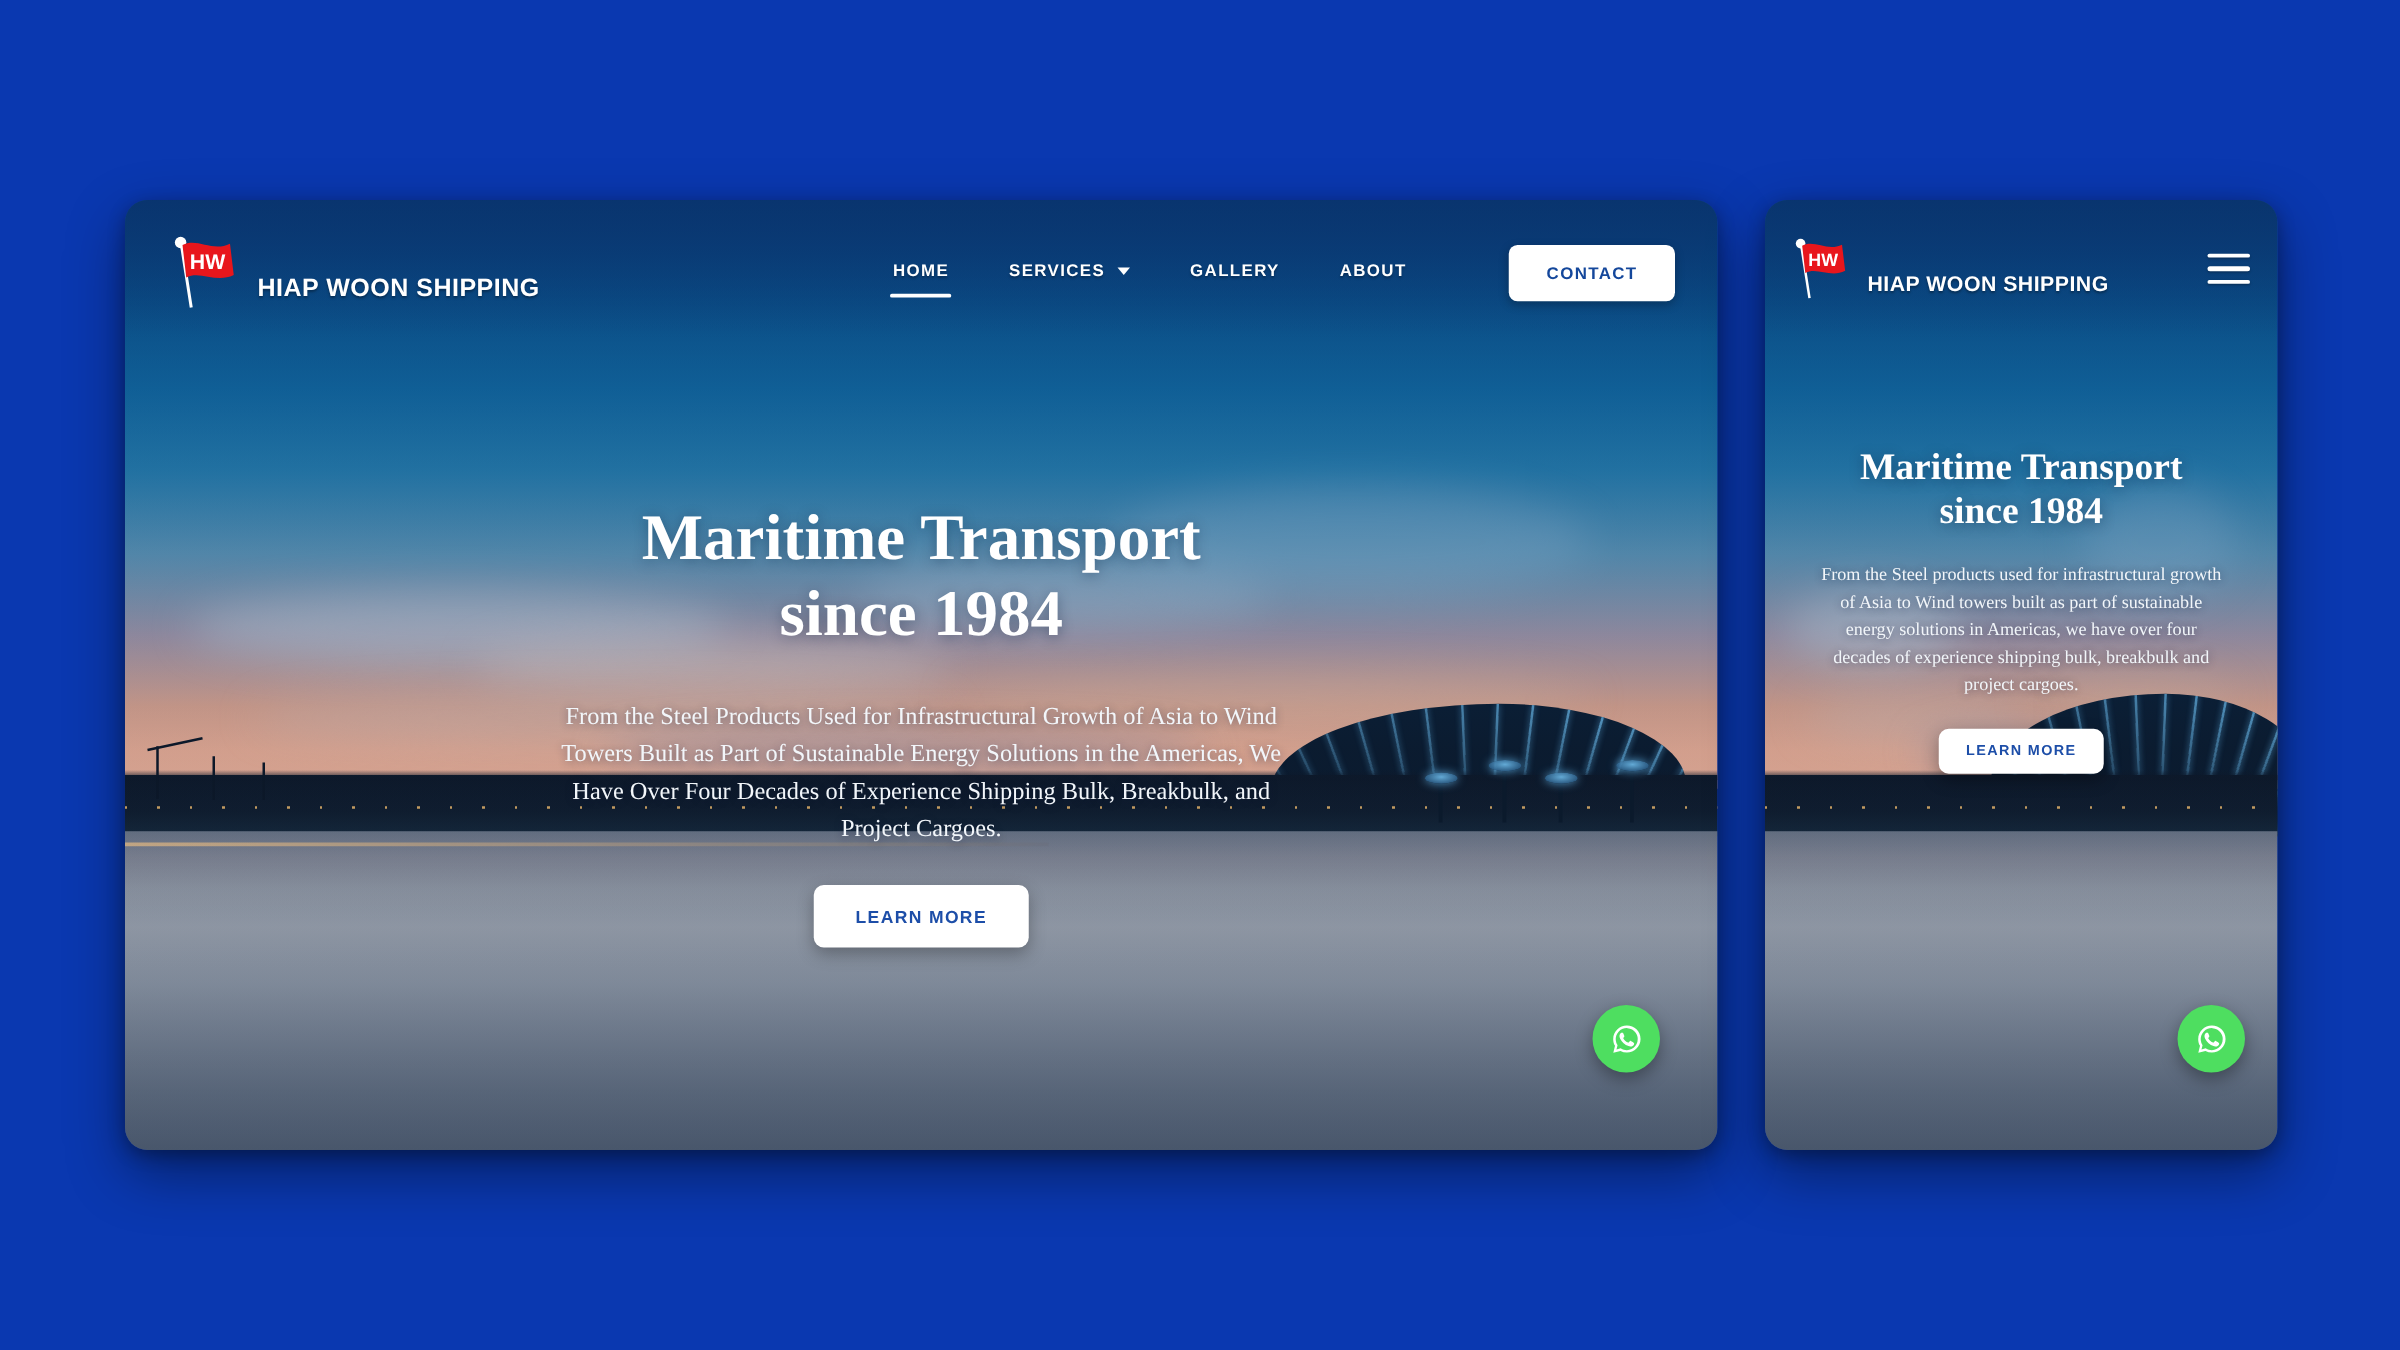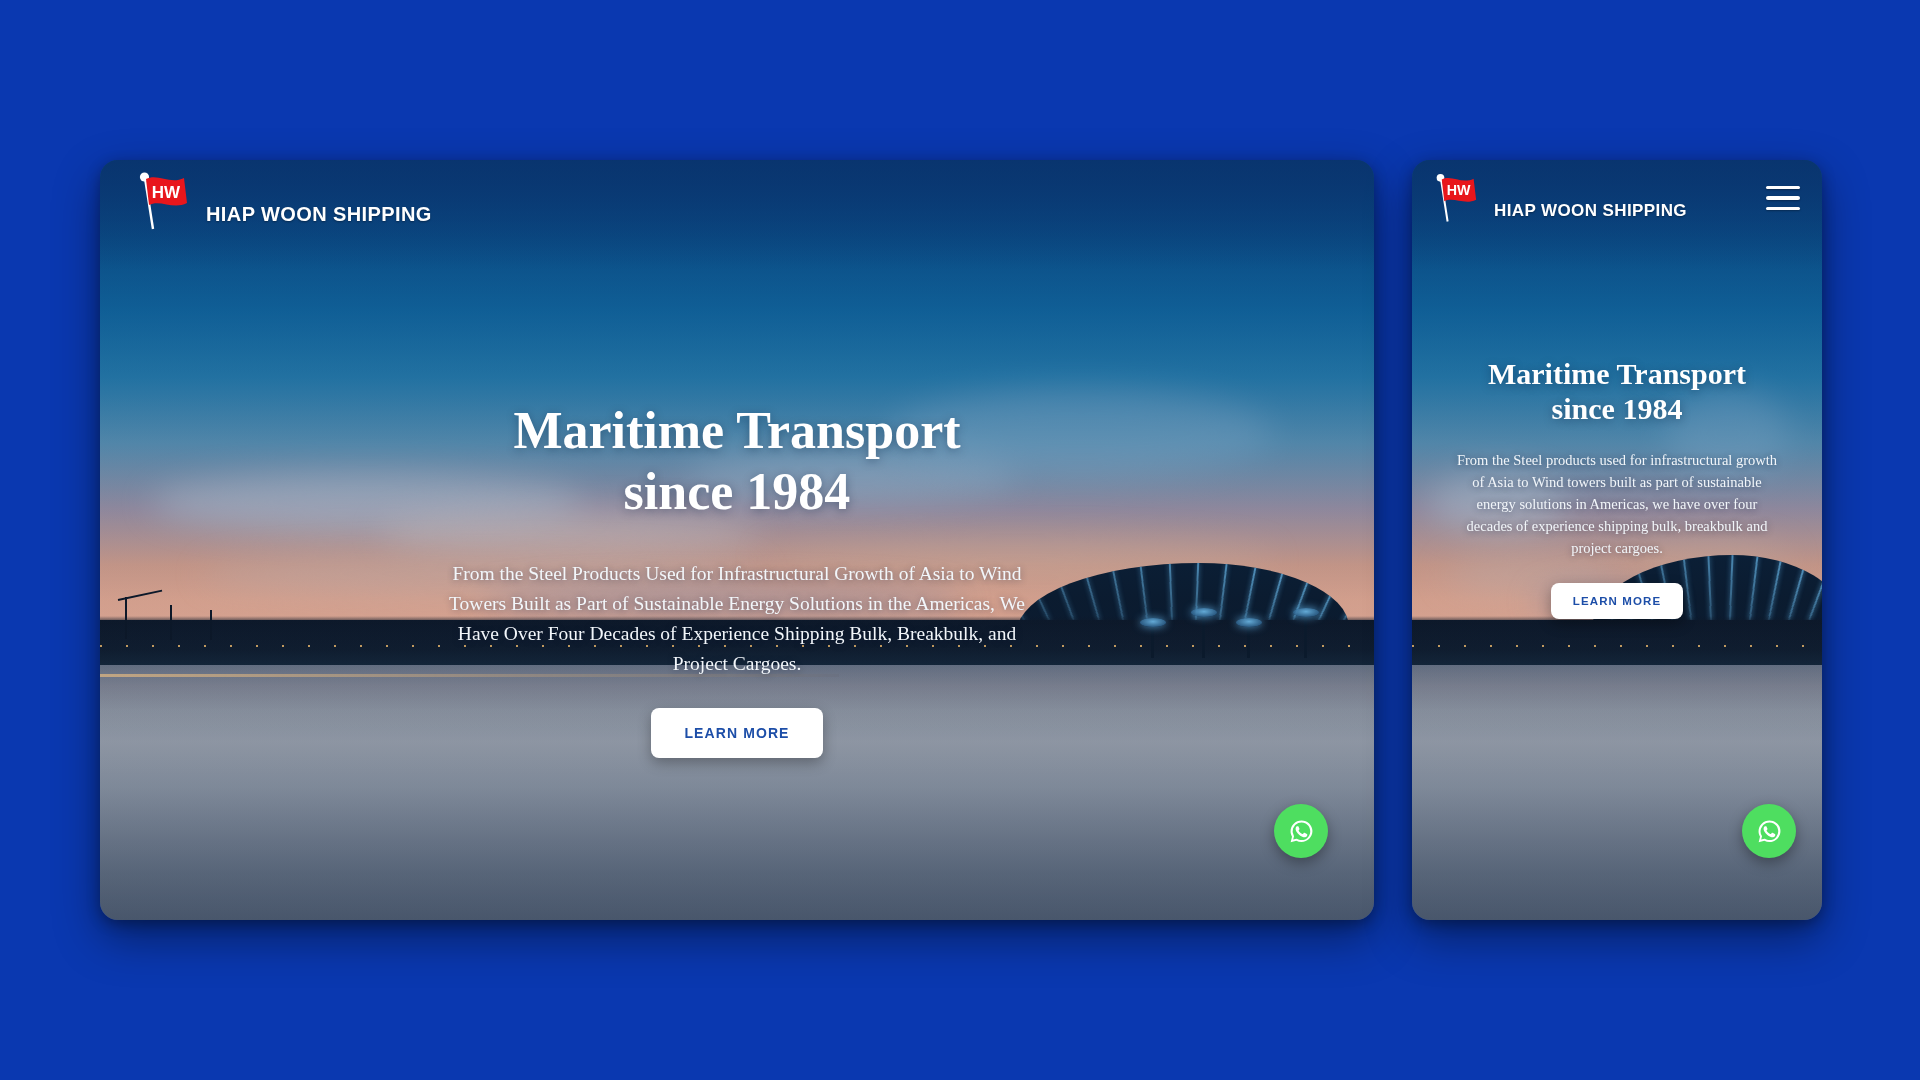--- a/index.html
+++ b/index.html
@@ -131,21 +131,21 @@
 
   
   .hero-tint {
     position:absolute; inset:0;
     background:
       linear-gradient(to bottom, rgba(7,60,120,.55) 0%, rgba(10,70,130,.28) 38%, rgba(10,40,80,.10) 58%, rgba(10,24,48,.26) 100%);
   }
 
   
   .nav {
-    position:absolute; left:0; right:0; top:0; height:82px;
+    position:absolute; left:0; right:0; top:17px; height:82px;
     display:flex; align-items:center;
     padding:0 34px 0 32px;
     z-index:5;
   }
   .nav-scrim{
     position:absolute; left:0; right:0; top:0; height:110px;
     background:linear-gradient(to bottom, rgba(9,52,110,.92), rgba(9,52,110,0));
     z-index:4; pointer-events:none;
   }
 
@@ -317,20 +317,36 @@
           <svg viewBox="0 0 62 64" width="62" height="64" aria-hidden="true">
             <line x1="13" y1="9" x2="21" y2="60" stroke="#ffffff" stroke-width="2.4"></line>
             <circle cx="12.5" cy="8" r="4.6" fill="#ffffff"></circle>
             <path d="M14 10 C26 4, 38 16, 52 9 L55 34 C41 41, 28 30, 17 36 Z" fill="#e8161c"></path>
             <text x="34" y="29" font-family="Liberation Sans, sans-serif" font-size="17" font-weight="bold" fill="#ffffff" text-anchor="middle">HW</text>
           </svg>
         </span>
         <span class="brand-name">HIAP WOON SHIPPING</span>
       </div>
 
+      <nav class="nav-links">
+        <a class="nav-link active">
+          <span>HOME</span>
+        </a>
+        <a class="nav-link">
+          <span>SERVICES</span>
+          <i class="caret"></i>
+        </a>
+        <a class="nav-link">
+          <span>GALLERY</span>
+        </a>
+        <a class="nav-link">
+          <span>ABOUT</span>
+        </a>
+        <button class="contact-btn">CONTACT</button>
+      </nav>
     </div>
 
     <div class="hero-content">
       <h1 class="hero-title">
         <span>Maritime Transport</span>
         <span class="l2">since 1984</span>
       </h1>
       <p class="hero-sub">From the Steel Products Used for Infrastructural Growth of Asia to Wind Towers Built as Part of Sustainable Energy Solutions in the Americas, We Have Over Four Decades of Experience Shipping Bulk, Breakbulk, and Project Cargoes.</p>
       <button class="learn-btn">LEARN MORE</button>
     </div>

